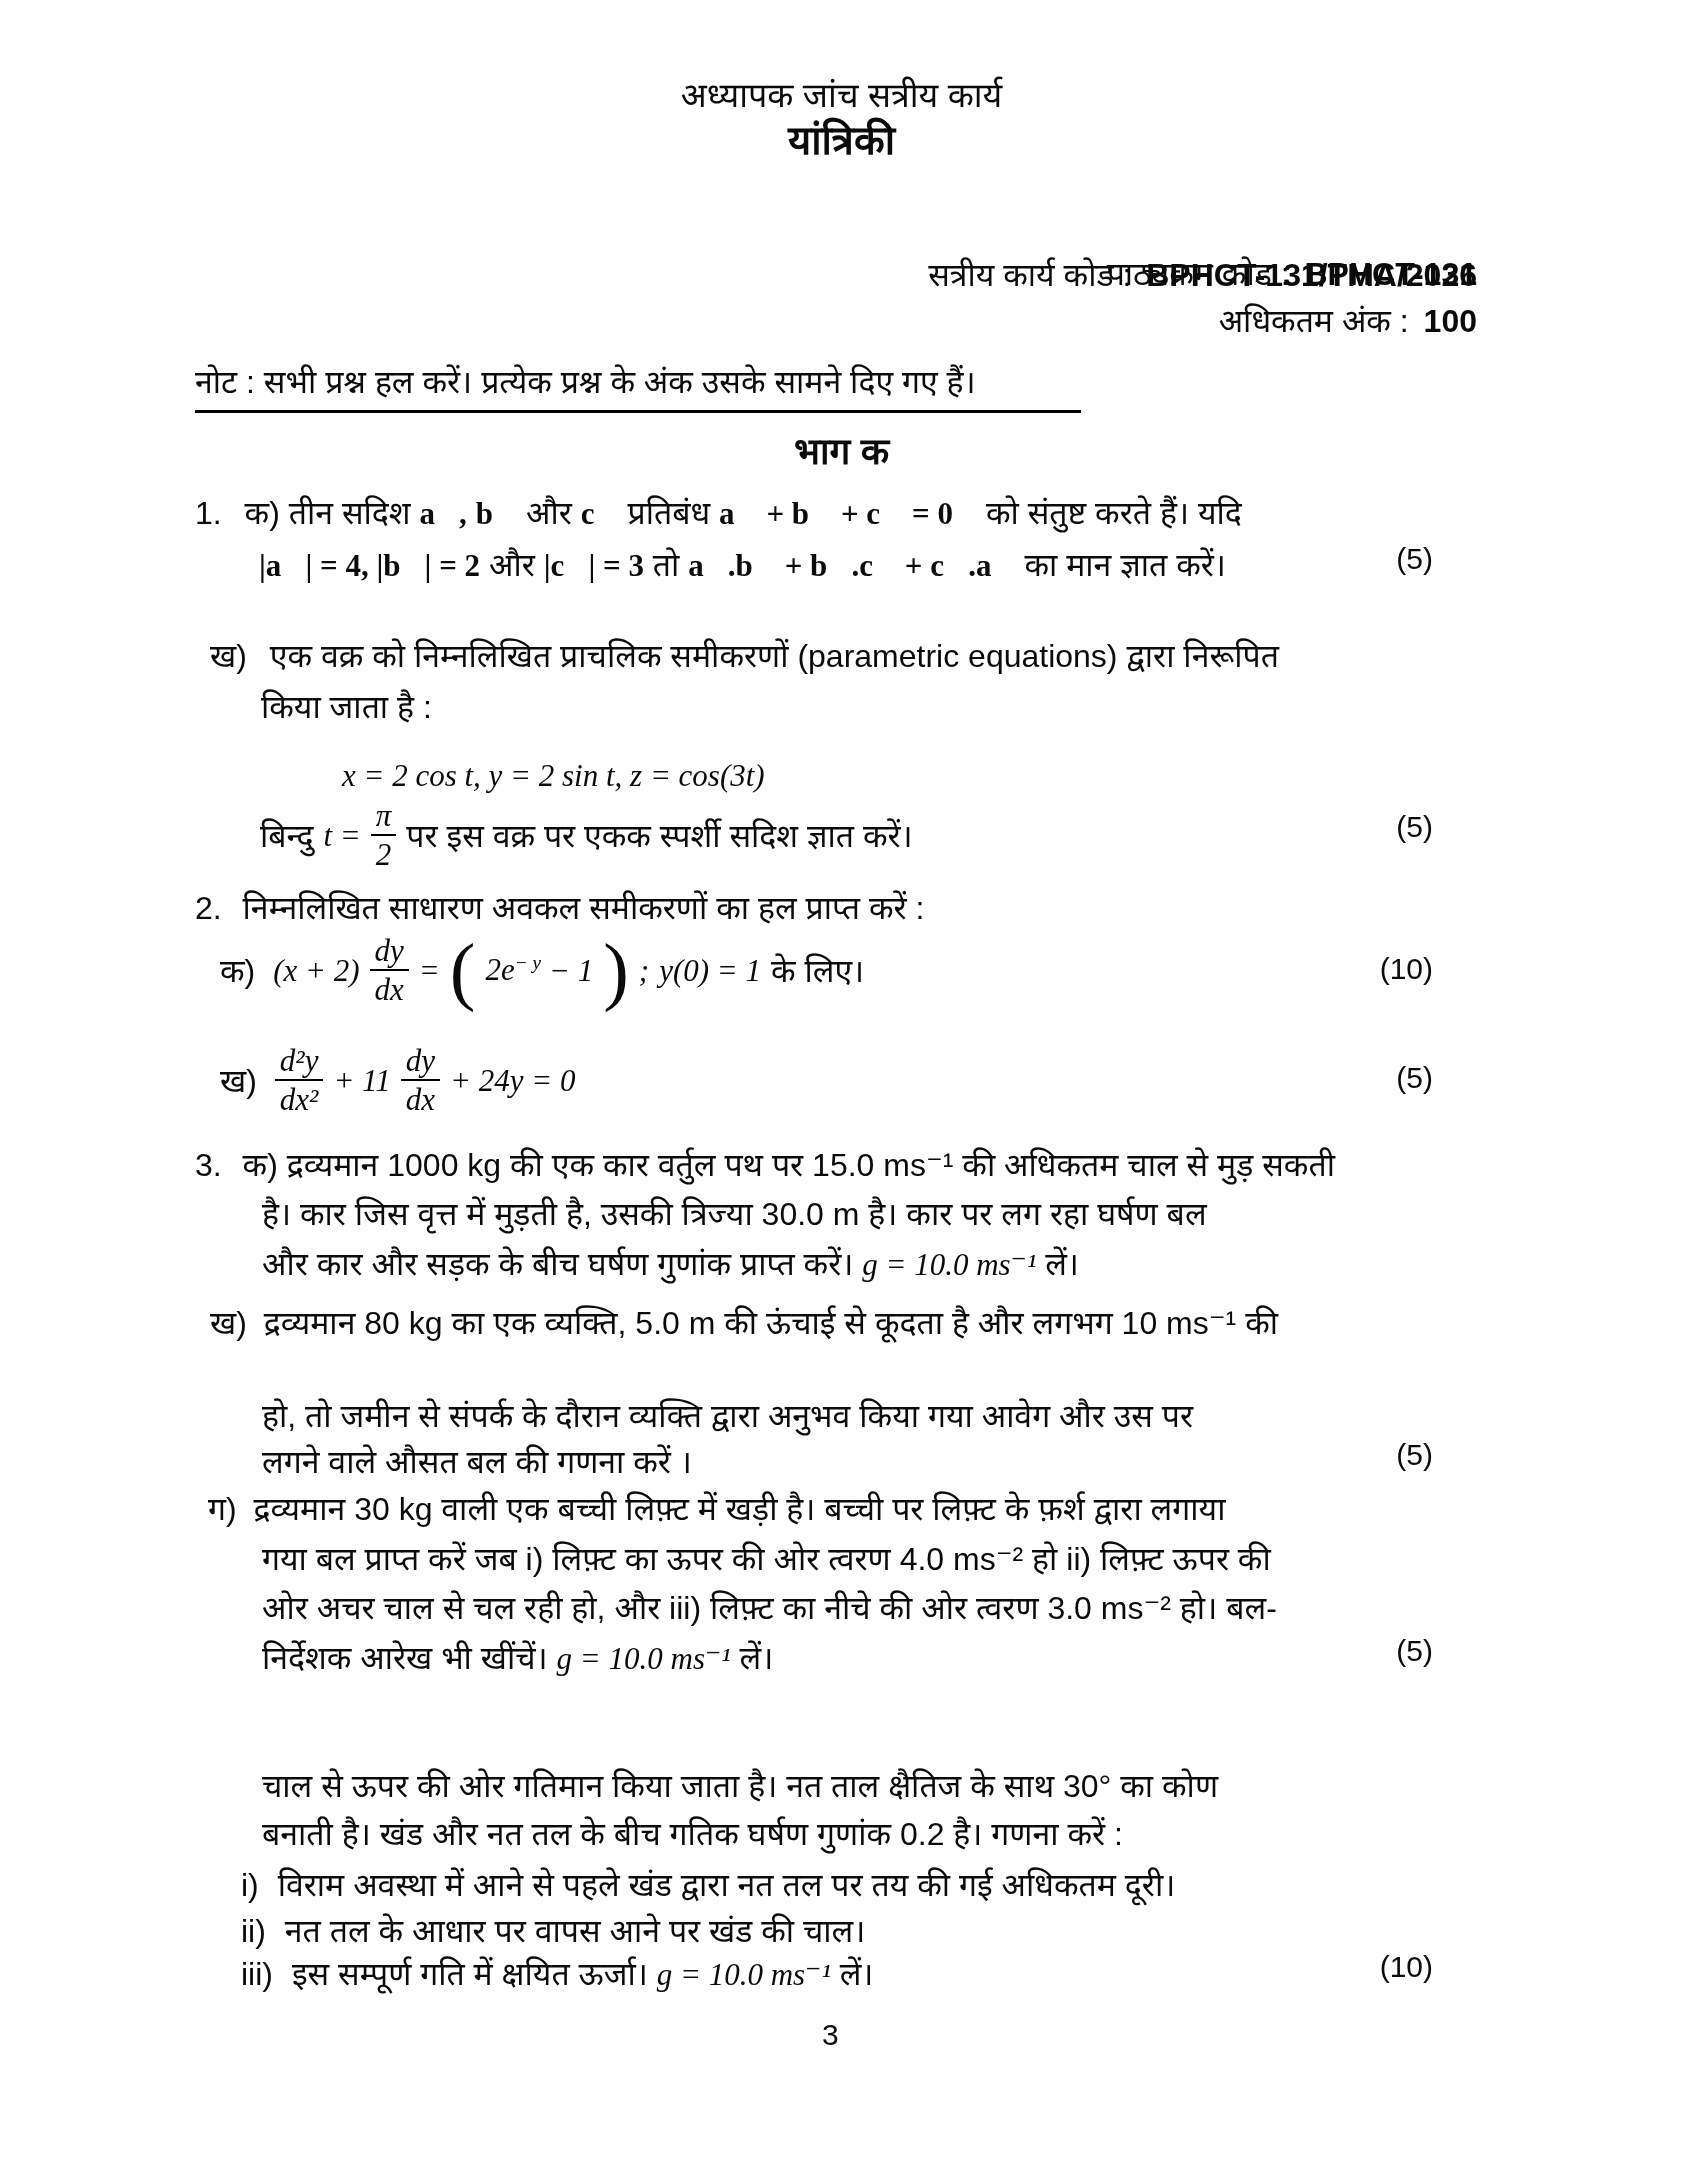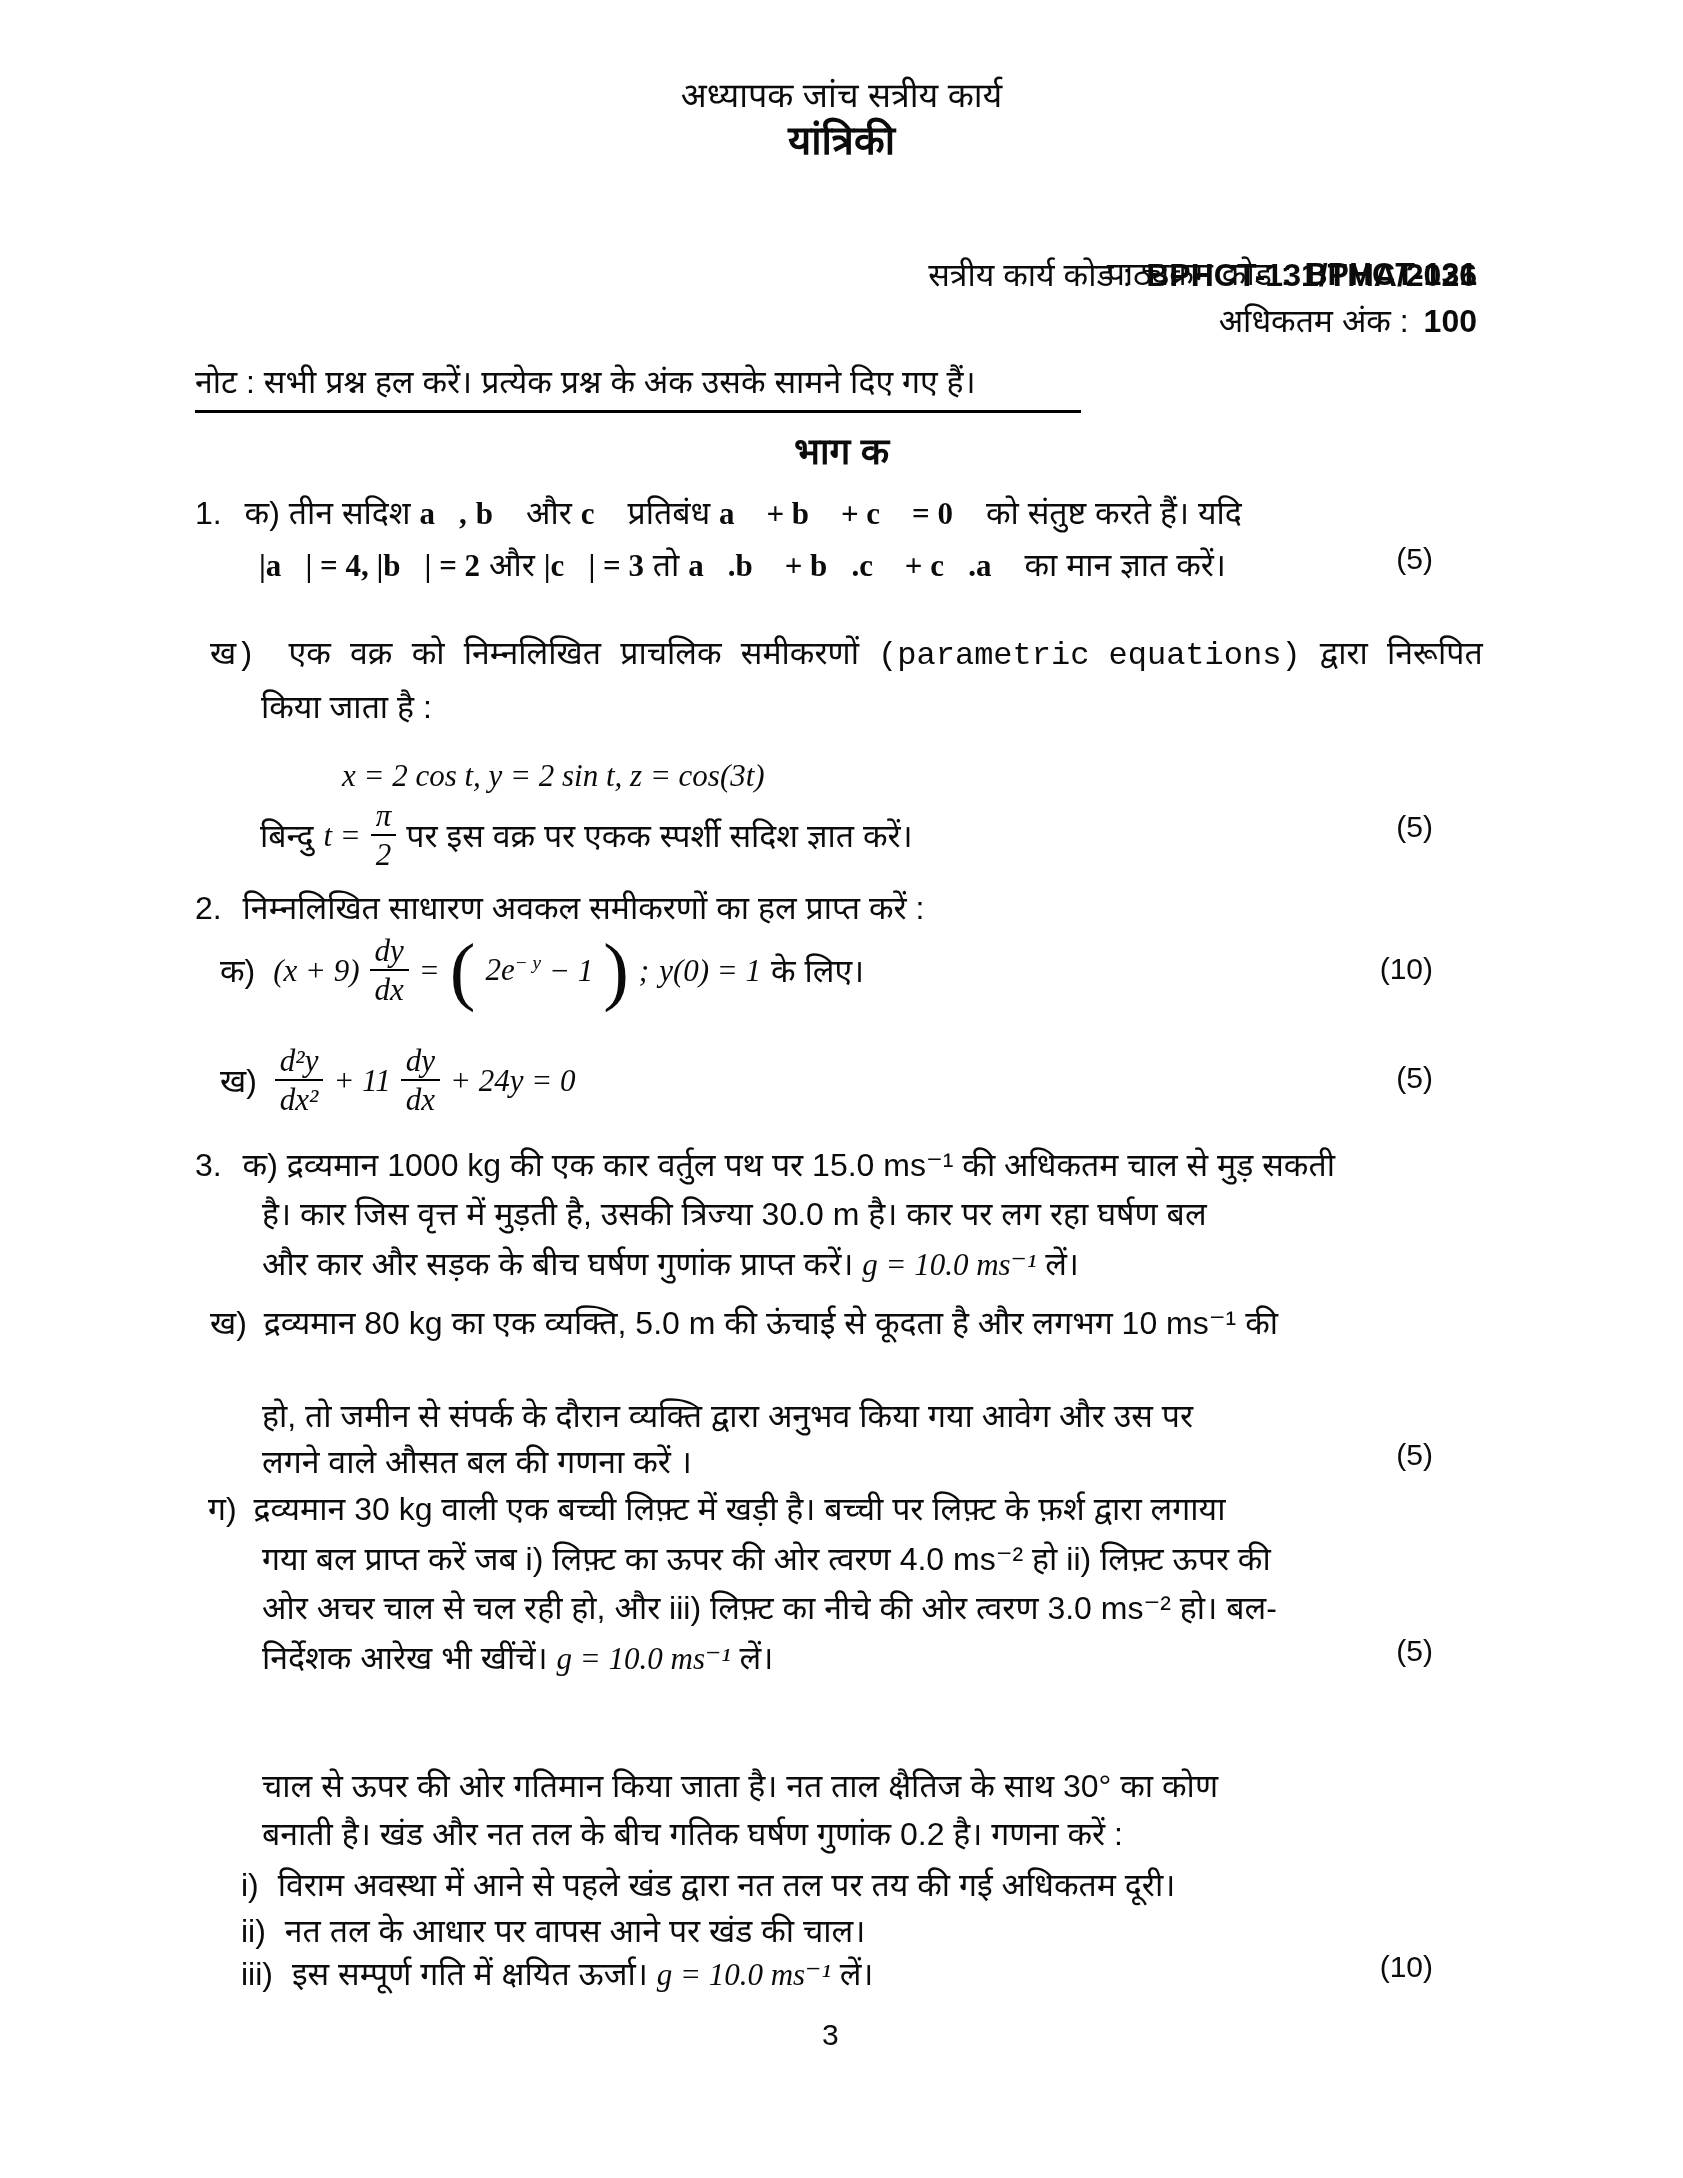--- a/index.html
+++ b/index.html
@@ -73,21 +73,21 @@
   <div class="abs hi" style="top:541px;left:259px;">
     <span class="vecm">|a⃗| = 4, |b⃗| = 2</span>
     <span>और</span>
     <span class="vecm">|c⃗| = 3</span>
     <span>तो</span>
     <span class="vecm">a⃗.b⃗ + b⃗.c⃗ + c⃗.a⃗</span>
     <span>का मान ज्ञात करें।</span>
   </div>
   <div class="abs marks" style="top:542px;">(5)</div>
 
-  <div class="abs hi" style="top:632px;left:210px;font-family:Liberation Mono, monospace;">
+  <div class="abs hi" style="top:632px;left:210px;">
     <span>ख)</span>
     <span style="margin-left:14px;">एक वक्र को निम्नलिखित प्राचलिक समीकरणों (parametric equations) द्वारा निरूपित</span>
   </div>
   <div class="abs hi" style="top:683px;left:261px;">किया जाता है :</div>
   <div class="abs math" style="top:758px;left:342px;">x = 2 cos t,  y = 2 sin t,  z = cos(3t)</div>
   <div class="abs eqrow" style="top:792px;left:260px;height:87px;">
     <span class="hi">बिन्दु</span>
     <span class="math">t =</span>
     <span class="frac math">
       <span class="fn">π</span>
@@ -97,21 +97,21 @@
   </div>
   <div class="abs marks" style="top:810px;">(5)</div>
 
   <div class="abs hi" style="top:884px;left:195px;">
     <span>2.</span>
     <span style="margin-left:12px;">निम्नलिखित साधारण अवकल समीकरणों का हल प्राप्त करें :</span>
   </div>
 
   <div class="abs eqrow" style="top:923px;left:220px;height:95px;">
     <span class="hi" style="margin-right:8px;">क)</span>
-    <span class="math">(x + 9)</span>
+    <span class="math">(x + 2)</span>
     <span class="frac math">
       <span class="fn">dy</span>
       <span class="fd">dx</span>
     </span>
     <span class="math">=</span>
     <span class="bigp">(</span>
     <span class="math"><span>2e</span><sup>− y</sup><span style="margin-left:8px;">− 1</span></span>
     <span class="bigp">)</span>
     <span class="math">;</span>
     <span class="math">y(0) = 1</span>

